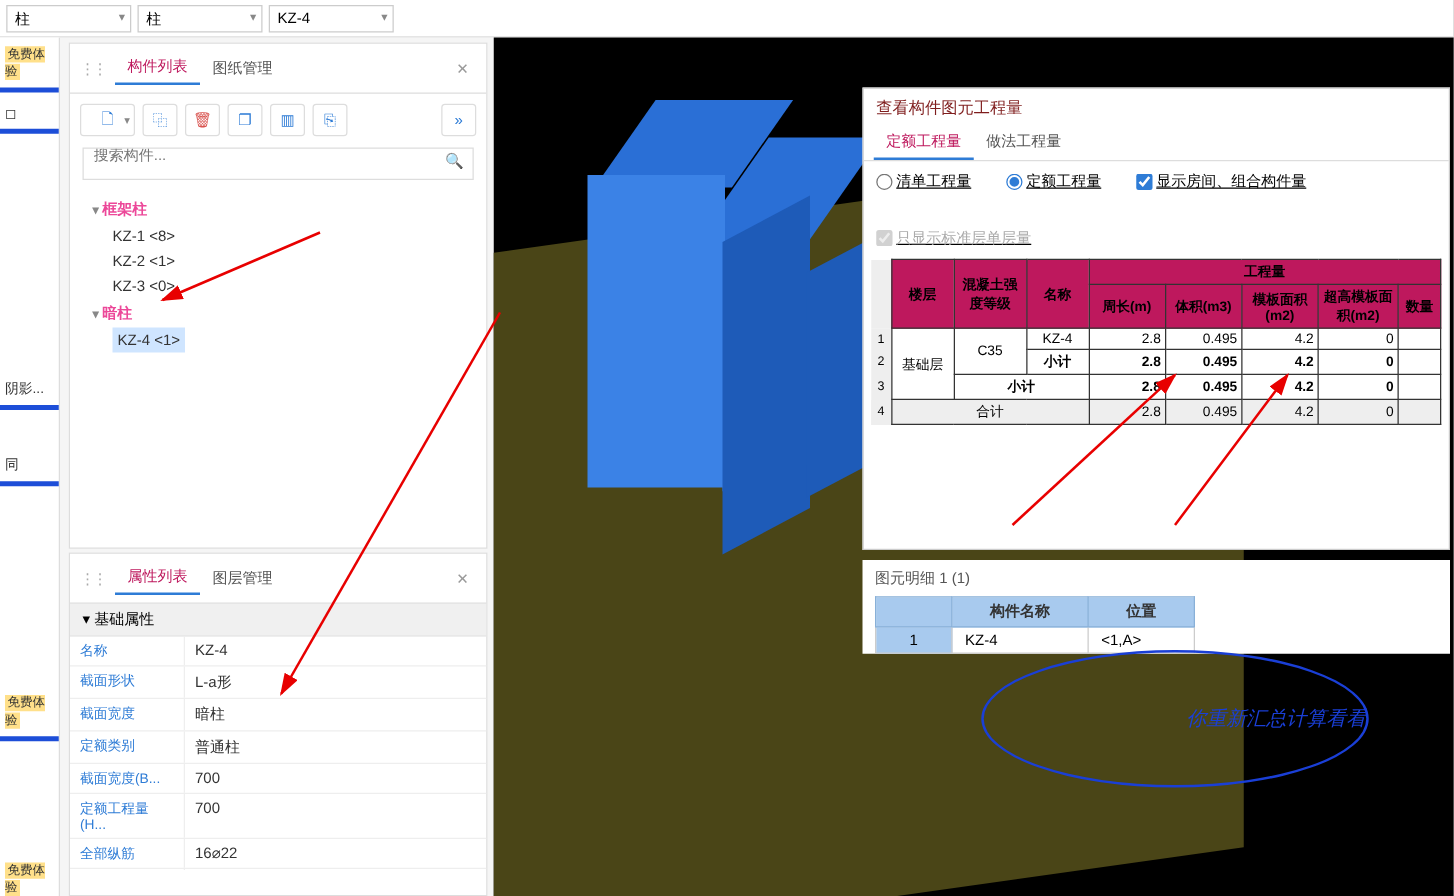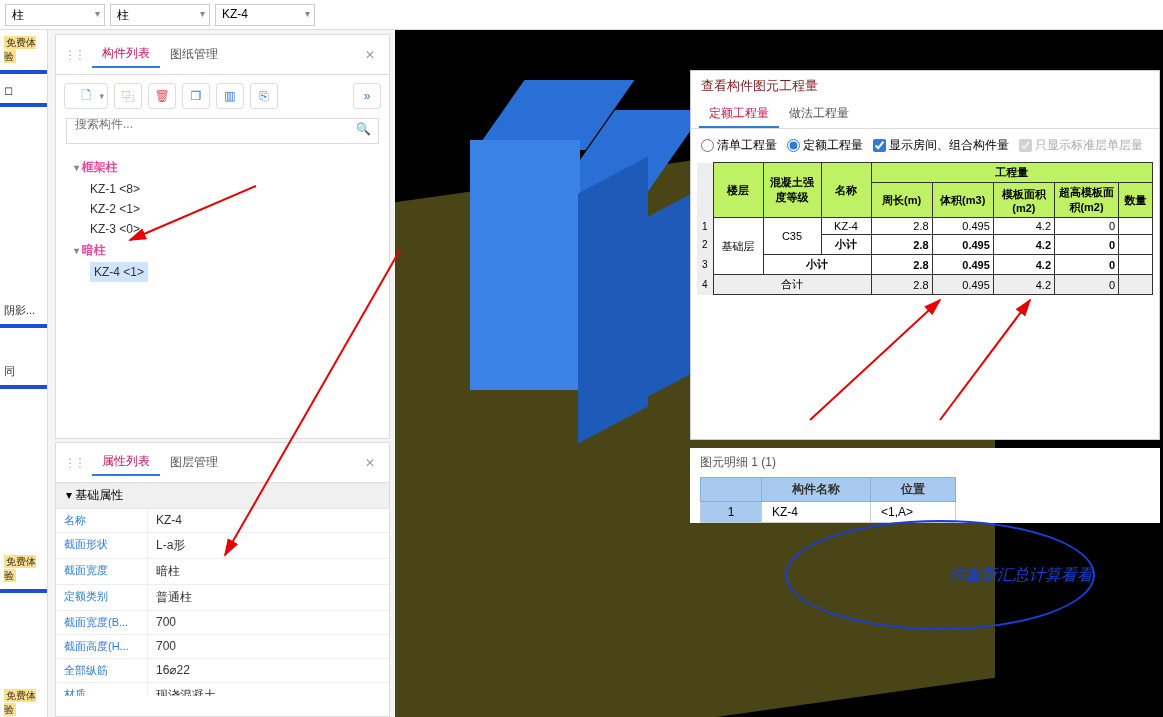--- a/index.html
+++ b/index.html
@@ -49,27 +49,27 @@
 .col-top { position: absolute; width: 110px; height: 70px; background: #2a6fd6; transform: skewX(-35deg); left: 30px; top: 0; }
 .col-top2 { position: absolute; width: 90px; height: 100px; background: #2a6fd6; transform: skewX(-35deg); left: 110px; top: 30px; }
 .col-front { position: absolute; width: 110px; height: 250px; background: #3b82e6; left: 0; top: 60px; }
 .col-side { position: absolute; width: 70px; height: 250px; background: #1e5bb8; left: 108px; top: 95px; transform: skewY(-28deg); }
 .col-side2 { position: absolute; width: 50px; height: 180px; background: #1e5bb8; left: 175px; top: 125px; transform: skewY(-28deg); }
 .col-front2 { position: absolute; width: 70px; height: 185px; background: #3b82e6; left: 108px; top: 128px; }
 
 .right-overlay { position: absolute; left: 690px; top: 70px; width: 470px; height: 370px; background: #fff; border: 1px solid #ccc; }
 .right-title { padding: 6px 10px; font-size: 13px; color: #7f1d1d; }
 .right-tabs { display: flex; border-bottom: 1px solid #ddd; padding: 0 8px; }
-.opt-row { display: flex; align-items: center; gap: 10px; padding: 8px 10px; font-size: 11px; flex-wrap: wrap; }
+.opt-row { display: flex; align-items: center; gap: 28px; padding: 8px 10px; font-size: 11px; flex-wrap: wrap; text-decoration: underline; }
 .opt-row label { display: flex; align-items: center; gap: 3px; }
 .opt-row input[type=radio], .opt-row input[type=checkbox] { accent-color: #2e7cd6; }
 
 .data-table { border-collapse: collapse; margin: 0 6px; width: calc(100% - 12px); table-layout: fixed; }
 .data-table th, .data-table td { border: 1px solid #333; padding: 2px 3px; font-size: 11px; text-align: center; }
-.data-table th { background: #bef264; }
+.data-table th { background: #be185d; }
 .data-table td.num { text-align: right; }
 .data-table td.idx { border: none; background: #eee; text-align: center; width: 16px; font-size: 10px; }
 
 .bottom-section { position: absolute; left: 690px; top: 448px; width: 470px; background: #fff; }
 .detail-label { padding: 6px 10px; color: #555; }
 .detail-table { border-collapse: collapse; margin: 0 10px; }
 .detail-table th { background: #a8caee; border: 1px solid #88b0d8; padding: 3px 30px; color: #333; font-family: Liberation Serif, serif; }
 .detail-table td { border: 1px solid #ccc; padding: 3px 10px; }
 .idx-cell { background: #a8caee; width: 18px; text-align: center; }
 
@@ -150,21 +150,21 @@
         </div>
         <div class="prop-row">
           <div class="prop-label">定额类别</div>
           <div class="prop-value">普通柱</div>
         </div>
         <div class="prop-row">
           <div class="prop-label">截面宽度(B...</div>
           <div class="prop-value">700</div>
         </div>
         <div class="prop-row">
-          <div class="prop-label">截面高度(H...</div>
+          <div class="prop-label">定额工程量(H...</div>
           <div class="prop-value">700</div>
         </div>
         <div class="prop-row">
           <div class="prop-label">全部纵筋</div>
           <div class="prop-value">16⌀22</div>
         </div>
         <div class="prop-row">
           <div class="prop-label">材质</div>
           <div class="prop-value">现浇混凝土</div>
         </div>

